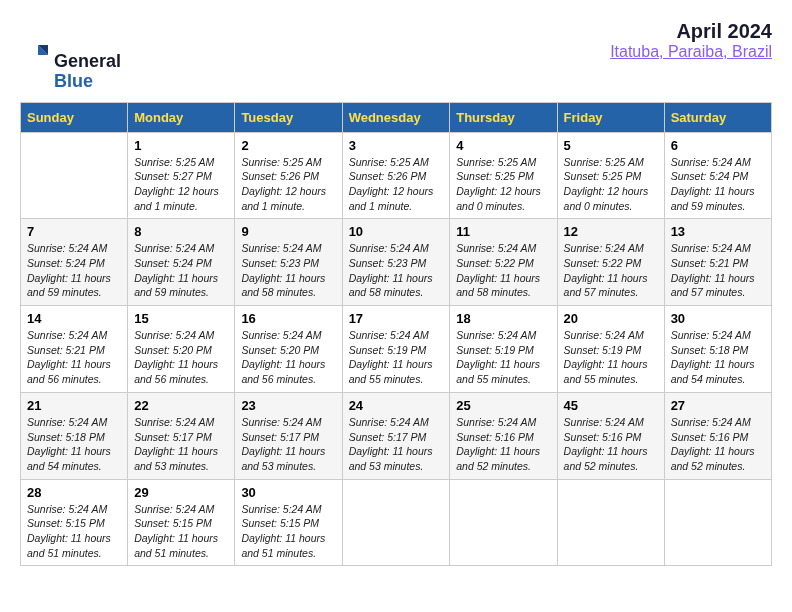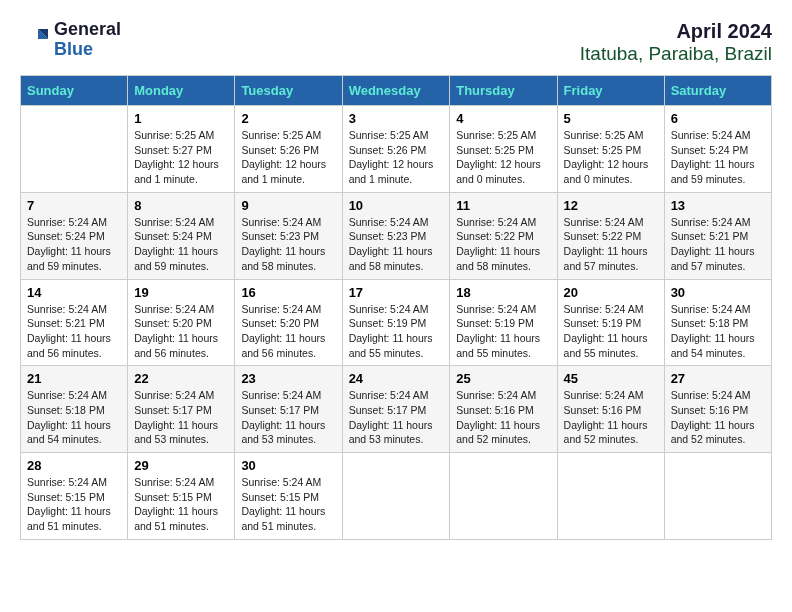--- a/index.html
+++ b/index.html
@@ -18,47 +18,49 @@
     }
     .logo {
       display: flex;
       align-items: center;
       gap: 4px;
     }
     .logo-text {
       font-size: 18px;
       font-weight: bold;
       line-height: 1.1;
+      margin-top: 32px;
     }
     .logo-general { color: #1a1a2e; }
     .logo-blue { color: #2563a8; }
     .logo-icon {
       width: 30px;
       height: 30px;
     }
     .title-block {
       text-align: right;
     }
     .month-title {
       font-size: 20px;
       font-weight: bold;
       color: #1a1a2e;
     }
     .location {
-      font-size: 19px;
-      color: #14532d;
+      font-size: 16px;
+      color: #8b5cf6;
+      text-decoration: underline;
     }
     table {
       width: 100%;
       border-collapse: collapse;
       font-size: 11px;
     }
     thead tr th {
       background-color: #2563a8;
-      color: #5eead4;
+      color: #fde047;
       padding: 7px 6px;
       text-align: left;
       font-size: 13px;
       font-weight: bold;
       border: 1px solid #ccc;
     }
     tbody tr td {
       border: 1px solid #ccc;
       vertical-align: top;
       padding: 5px 6px;
@@ -72,20 +74,21 @@
     .day-num {
       font-weight: bold;
       font-size: 13px;
       display: block;
       margin-bottom: 2px;
     }
     .day-info {
       color: #222;
       line-height: 1.4;
       font-size: 10.5px;
+      font-style: italic;
     }
     .empty-cell {
       background: #fff !important;
     }
   </style>
 </head>
 <body>
 
 <div class="header">
   <div class="logo">
@@ -173,21 +176,21 @@
           <span class="day-num">13</span>
           <div class="day-info">Sunrise: 5:24 AM<br>Sunset: 5:21 PM<br>Daylight: 11 hours<br>and 57 minutes.</div>
         </td>
       </tr>
       <tr>
         <td>
           <span class="day-num">14</span>
           <div class="day-info">Sunrise: 5:24 AM<br>Sunset: 5:21 PM<br>Daylight: 11 hours<br>and 56 minutes.</div>
         </td>
         <td>
-          <span class="day-num">19</span>
+          <span class="day-num">15</span>
           <div class="day-info">Sunrise: 5:24 AM<br>Sunset: 5:20 PM<br>Daylight: 11 hours<br>and 56 minutes.</div>
         </td>
         <td>
           <span class="day-num">16</span>
           <div class="day-info">Sunrise: 5:24 AM<br>Sunset: 5:20 PM<br>Daylight: 11 hours<br>and 56 minutes.</div>
         </td>
         <td>
           <span class="day-num">17</span>
           <div class="day-info">Sunrise: 5:24 AM<br>Sunset: 5:19 PM<br>Daylight: 11 hours<br>and 55 minutes.</div>
         </td>

